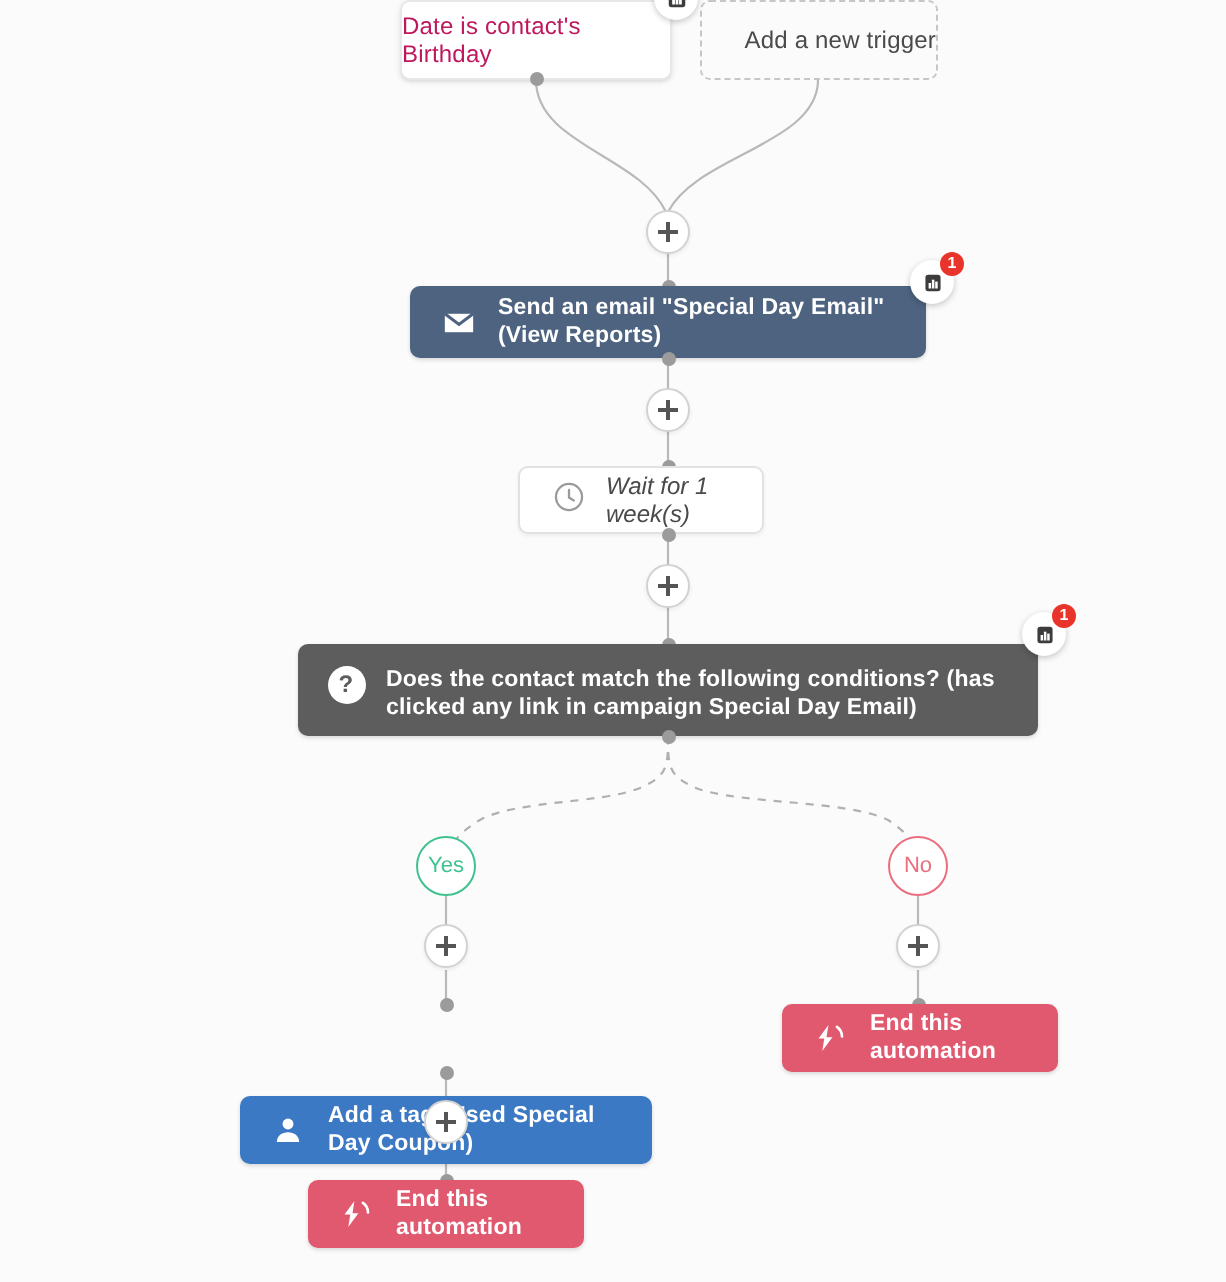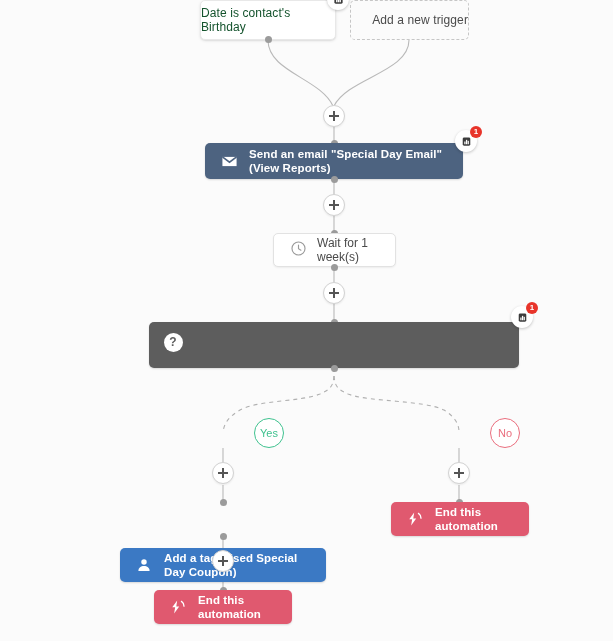--- a/index.html
+++ b/index.html
@@ -39,21 +39,21 @@
 
   
   .trigger-card {
     background: #ffffff;
     border: 1px solid #e8e8e8;
     border-radius: 5px;
     box-shadow: 0 1px 3px rgba(0,0,0,0.10), 0 1px 1px rgba(0,0,0,0.04);
     display: flex;
     align-items: center;
     justify-content: center;
-    color: #14532d;
+    color: #be185d;
     font-size: 12px;
     letter-spacing: .1px;
   }
   .trigger-card.dashed {
     background: transparent;
     border: 1px dashed #c6c6c6;
     box-shadow: none;
     color: #4a4a4a;
     justify-content: flex-end;
   }
@@ -147,21 +147,20 @@
   
   .branch-circle {
     width: 30px; height: 30px;
     border-radius: 50%;
     background: #ffffff;
     display: flex;
     align-items: center;
     justify-content: center;
     font-size: 11px;
     box-sizing: border-box;
-    margin-left: 46px;
   }
   .branch-yes { border: 1.6px solid #3fc28f; color: #3fc28f; }
   .branch-no  { border: 1.6px solid #ea6e7e; color: #ea6e7e; }
 
   
   .report-badge {
     width: 22px; height: 22px;
     border-radius: 50%;
     background: #ffffff;
     box-shadow: 0 1px 3px rgba(0,0,0,0.22);
@@ -267,38 +266,39 @@
       <rect x="7.2" y="5.6" width="1.8" height="6.4" fill="#fff"></rect>
       <rect x="9.6" y="7" width="1.8" height="5" fill="#fff"></rect>
     </svg>
     <span class="count">1</span>
   </div>
   <div class="node nub" style="left:330.5px; top:176px;"></div>
 
   <div class="node plus-btn" style="left:323px; top:194px;"></div>
 
   <div class="node nub" style="left:330.5px; top:230px;"></div>
-  <div class="node block-wait" style="left:273px; top:233px; width:123px; height:34px;">
+  <div class="node block-wait" style="left:259px; top:233px; width:123px; height:34px;font-style:italic;">
     <span class="blk-icon">
       <svg width="17" height="17" viewBox="0 0 24 24">
         <circle cx="12" cy="12" r="9.2" fill="none" stroke="#9a9a9a" stroke-width="1.6"></circle>
         <path d="M12 7v5.4l3.4 2" fill="none" stroke="#9a9a9a" stroke-width="1.6" stroke-linecap="round"></path>
       </svg>
     </span>
     <span>Wait for 1 week(s)</span>
   </div>
   <div class="node nub" style="left:330.5px; top:264px;"></div>
 
   <div class="node plus-btn" style="left:323px; top:282px;"></div>
 
   <div class="node nub" style="left:330.5px; top:319px;"></div>
   <div class="node block block-condition" style="left:149px; top:322px; width:370px; height:46px;">
     <span class="blk-icon">
       <span class="qmark">?</span>
     </span>
+    <span class="blk-label">Does the contact match the following conditions? (has clicked any link in campaign Special Day Email)</span>
   </div>
   <div class="node report-badge" style="left:511px; top:306px;">
     <svg width="11" height="11" viewBox="0 0 16 16">
       <rect x="2.5" y="2" width="11" height="12" rx="2" fill="#3c3c3c"></rect>
       <rect x="4.8" y="8" width="1.8" height="4" fill="#fff"></rect>
       <rect x="7.2" y="5.6" width="1.8" height="6.4" fill="#fff"></rect>
       <rect x="9.6" y="7" width="1.8" height="5" fill="#fff"></rect>
     </svg>
     <span class="count">1</span>
   </div>

